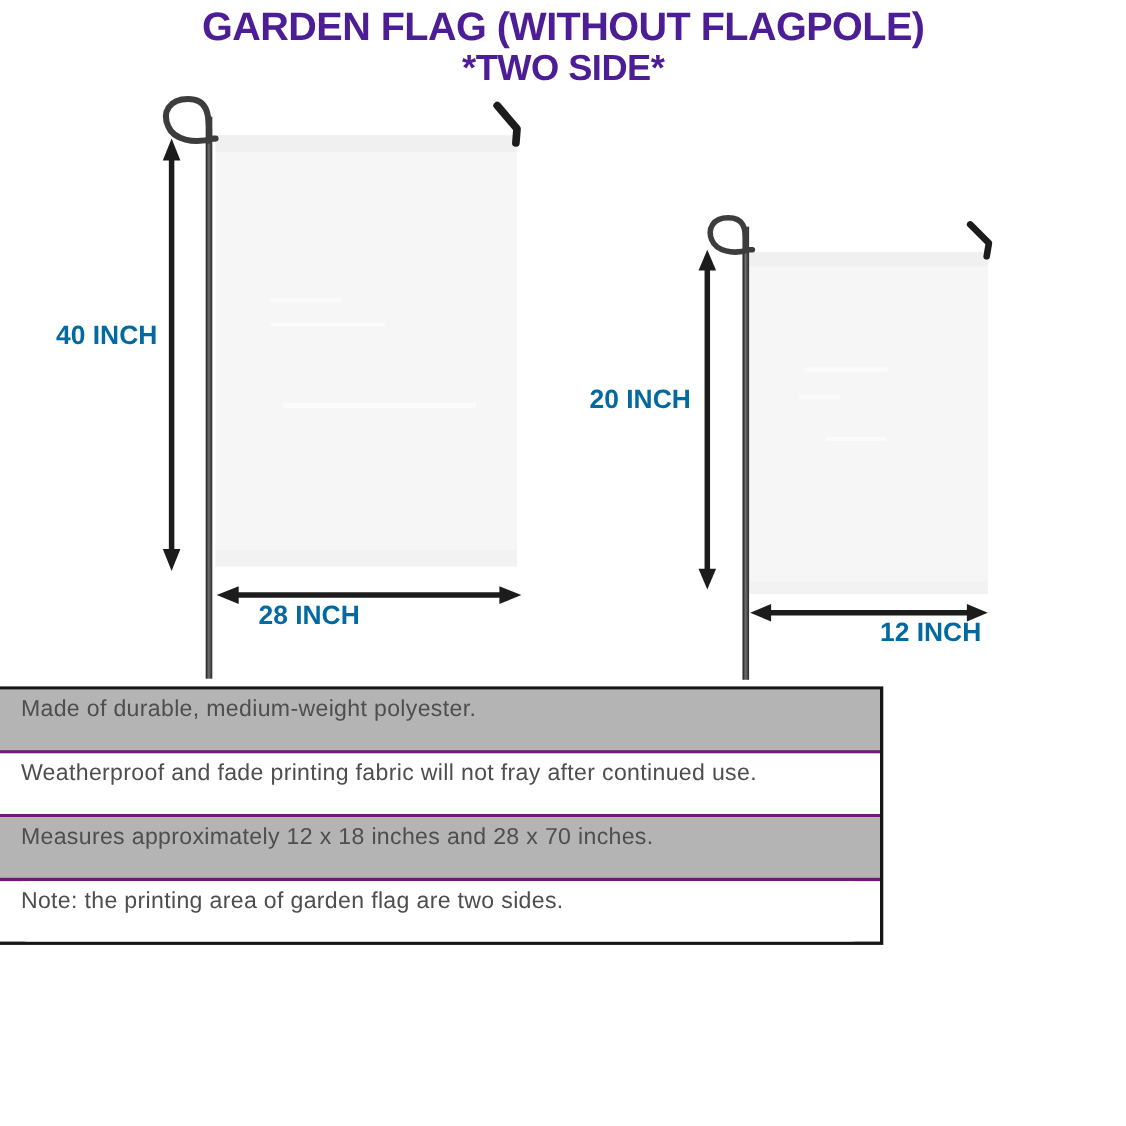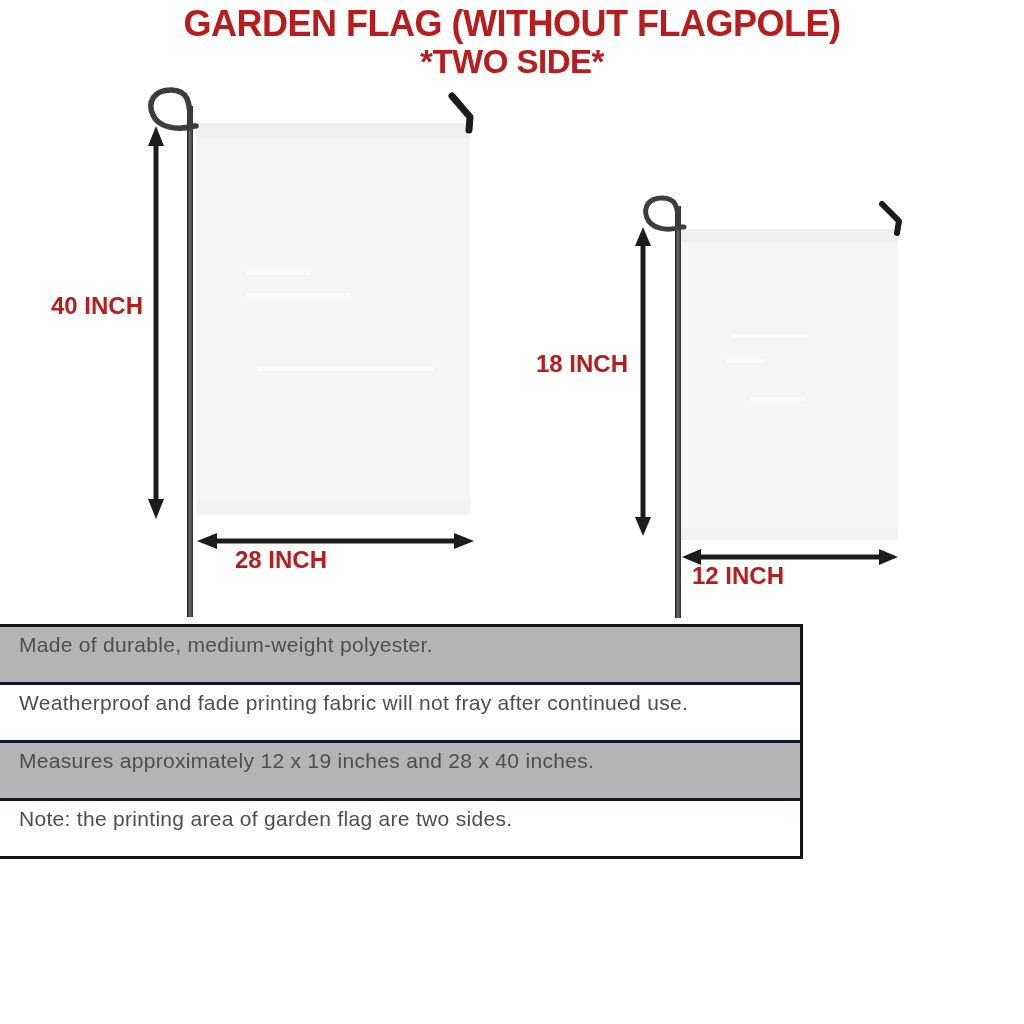--- a/index.html
+++ b/index.html
@@ -5,45 +5,45 @@
   html,body{margin:0;padding:0;background:#fff;}
   .page{
     position:relative;
     width:1024px;height:1024px;
     background:#ffffff;
     overflow:hidden;
     font-family:"Liberation Sans","DejaVu Sans",sans-serif;
   }
   .title-block{
     position:absolute;top:4px;left:0;width:1024px;
-    text-align:center;color:#b91c1c;
+    text-align:center;color:#4c1d95;
   }
   .title-line1{
     font-size:36px;font-weight:800;letter-spacing:-0.5px;line-height:40px;
   }
   .title-line2{
     font-size:33px;font-weight:800;letter-spacing:-0.5px;line-height:36px;
   }
   .diagram-svg{position:absolute;left:0;top:0;}
   .dim-label{
     position:absolute;
-    font-size:24px;font-weight:700;color:#b91c1c;letter-spacing:0;
+    font-size:24px;font-weight:700;color:#0369a1;letter-spacing:0;
     white-space:nowrap;
   }
   .lbl-40{left:33px;top:292px;width:110px;text-align:right;}
   .lbl-28{left:235px;top:546px;width:200px;}
   .lbl-18{left:518px;top:350px;width:110px;text-align:right;}
-  .lbl-12{left:692px;top:562px;width:200px;text-align:left;}
+  .lbl-12{left:692px;top:562px;width:200px;text-align:right;}
   .features{
     position:absolute;left:-4px;top:624px;width:801px;
     border:3px solid #161616;
   }
   .feature-row{
     height:55px;
-    border-bottom:3px solid #0f172a;
+    border-bottom:3px solid #701a75;
     box-sizing:content-box;
   }
   .feature-row:last-child{border-bottom:none;border-radius:27px;}
   .feature-row:nth-child(odd){background:#b4b4b4;}
   .feature-row:nth-child(even){background:#ffffff;}
   .feature-text{
     display:block;
     padding:6px 0 0 20px;
     font-size:21px;color:#4e4e4e;letter-spacing:0.3px;
   }
@@ -111,31 +111,31 @@
 
     <g fill="#1c1c1c">
       <line x1="696" y1="557" x2="884" y2="557" stroke="#1c1c1c" stroke-width="5"></line>
       <polygon points="682,557 701,549 701,565"></polygon>
       <polygon points="898,557 879,549 879,565"></polygon>
     </g>
   </svg>
 
   <div class="dim-label lbl-40">40 INCH</div>
   <div class="dim-label lbl-28">28 INCH</div>
-  <div class="dim-label lbl-18">18 INCH</div>
+  <div class="dim-label lbl-18">20 INCH</div>
   <div class="dim-label lbl-12">12 INCH</div>
 
   <div class="features">
     <div class="feature-row">
       <span class="feature-text">Made of durable, medium-weight polyester.</span>
     </div>
     <div class="feature-row">
       <span class="feature-text">Weatherproof and fade printing fabric will not fray after continued use.</span>
     </div>
     <div class="feature-row">
-      <span class="feature-text">Measures approximately 12 x 19 inches and 28 x 40 inches.</span>
+      <span class="feature-text">Measures approximately 12 x 18 inches and 28 x 70 inches.</span>
     </div>
     <div class="feature-row">
       <span class="feature-text">Note: the printing area of garden flag are two sides.</span>
     </div>
   </div>
 
 </div>
 
 </body></html>

